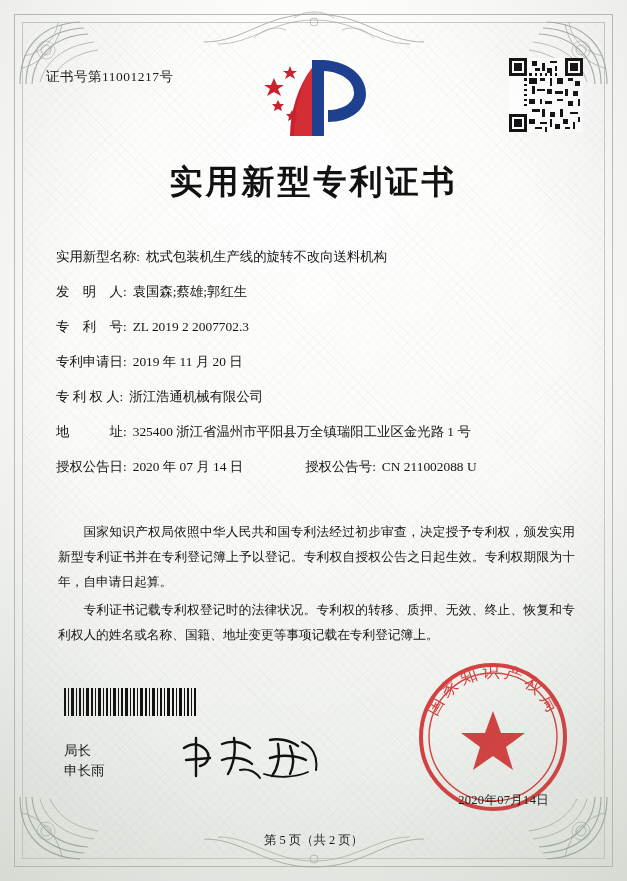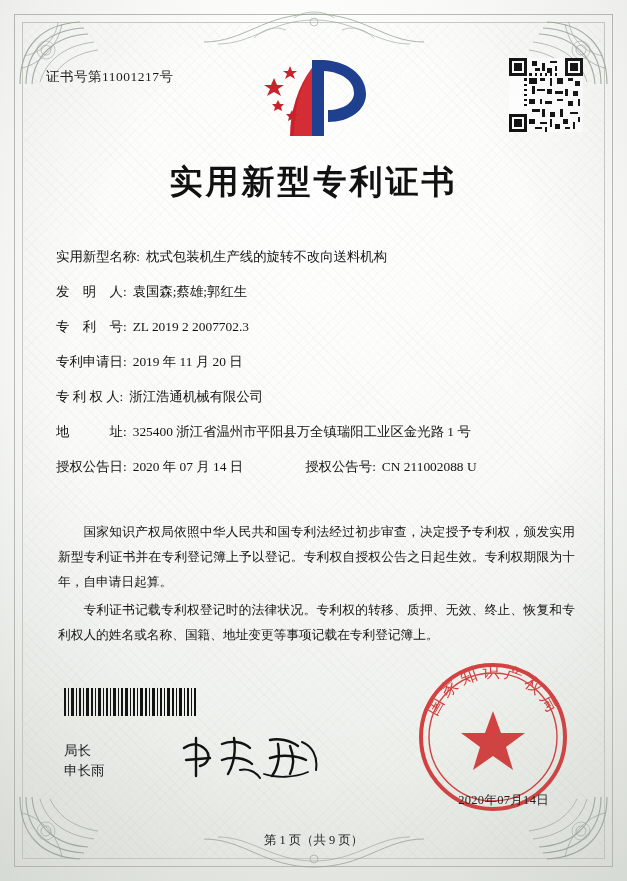--- a/index.html
+++ b/index.html
@@ -521,15 +521,15 @@
       <path id="sealArc" d="M 16 76 A 60 60 0 0 1 136 76" fill="none"></path>
       <text font-size="17" fill="#cf2a2a" font-family="'DejaVu Serif','Liberation Serif',serif" letter-spacing="4">
         <textPath href="#sealArc" startOffset="50%" text-anchor="middle">国家知识产权局</textPath>
       </text>
     </g>
   </svg>
   <div class="seal-date">2020年07月14日</div>
 
   <div class="vignette"></div>
 
-  <div class="footer">第 1 页（共 9 页）</div>
+  <div class="footer">第 5 页（共 2 页）</div>
 
 </div>
 
 </body></html>

